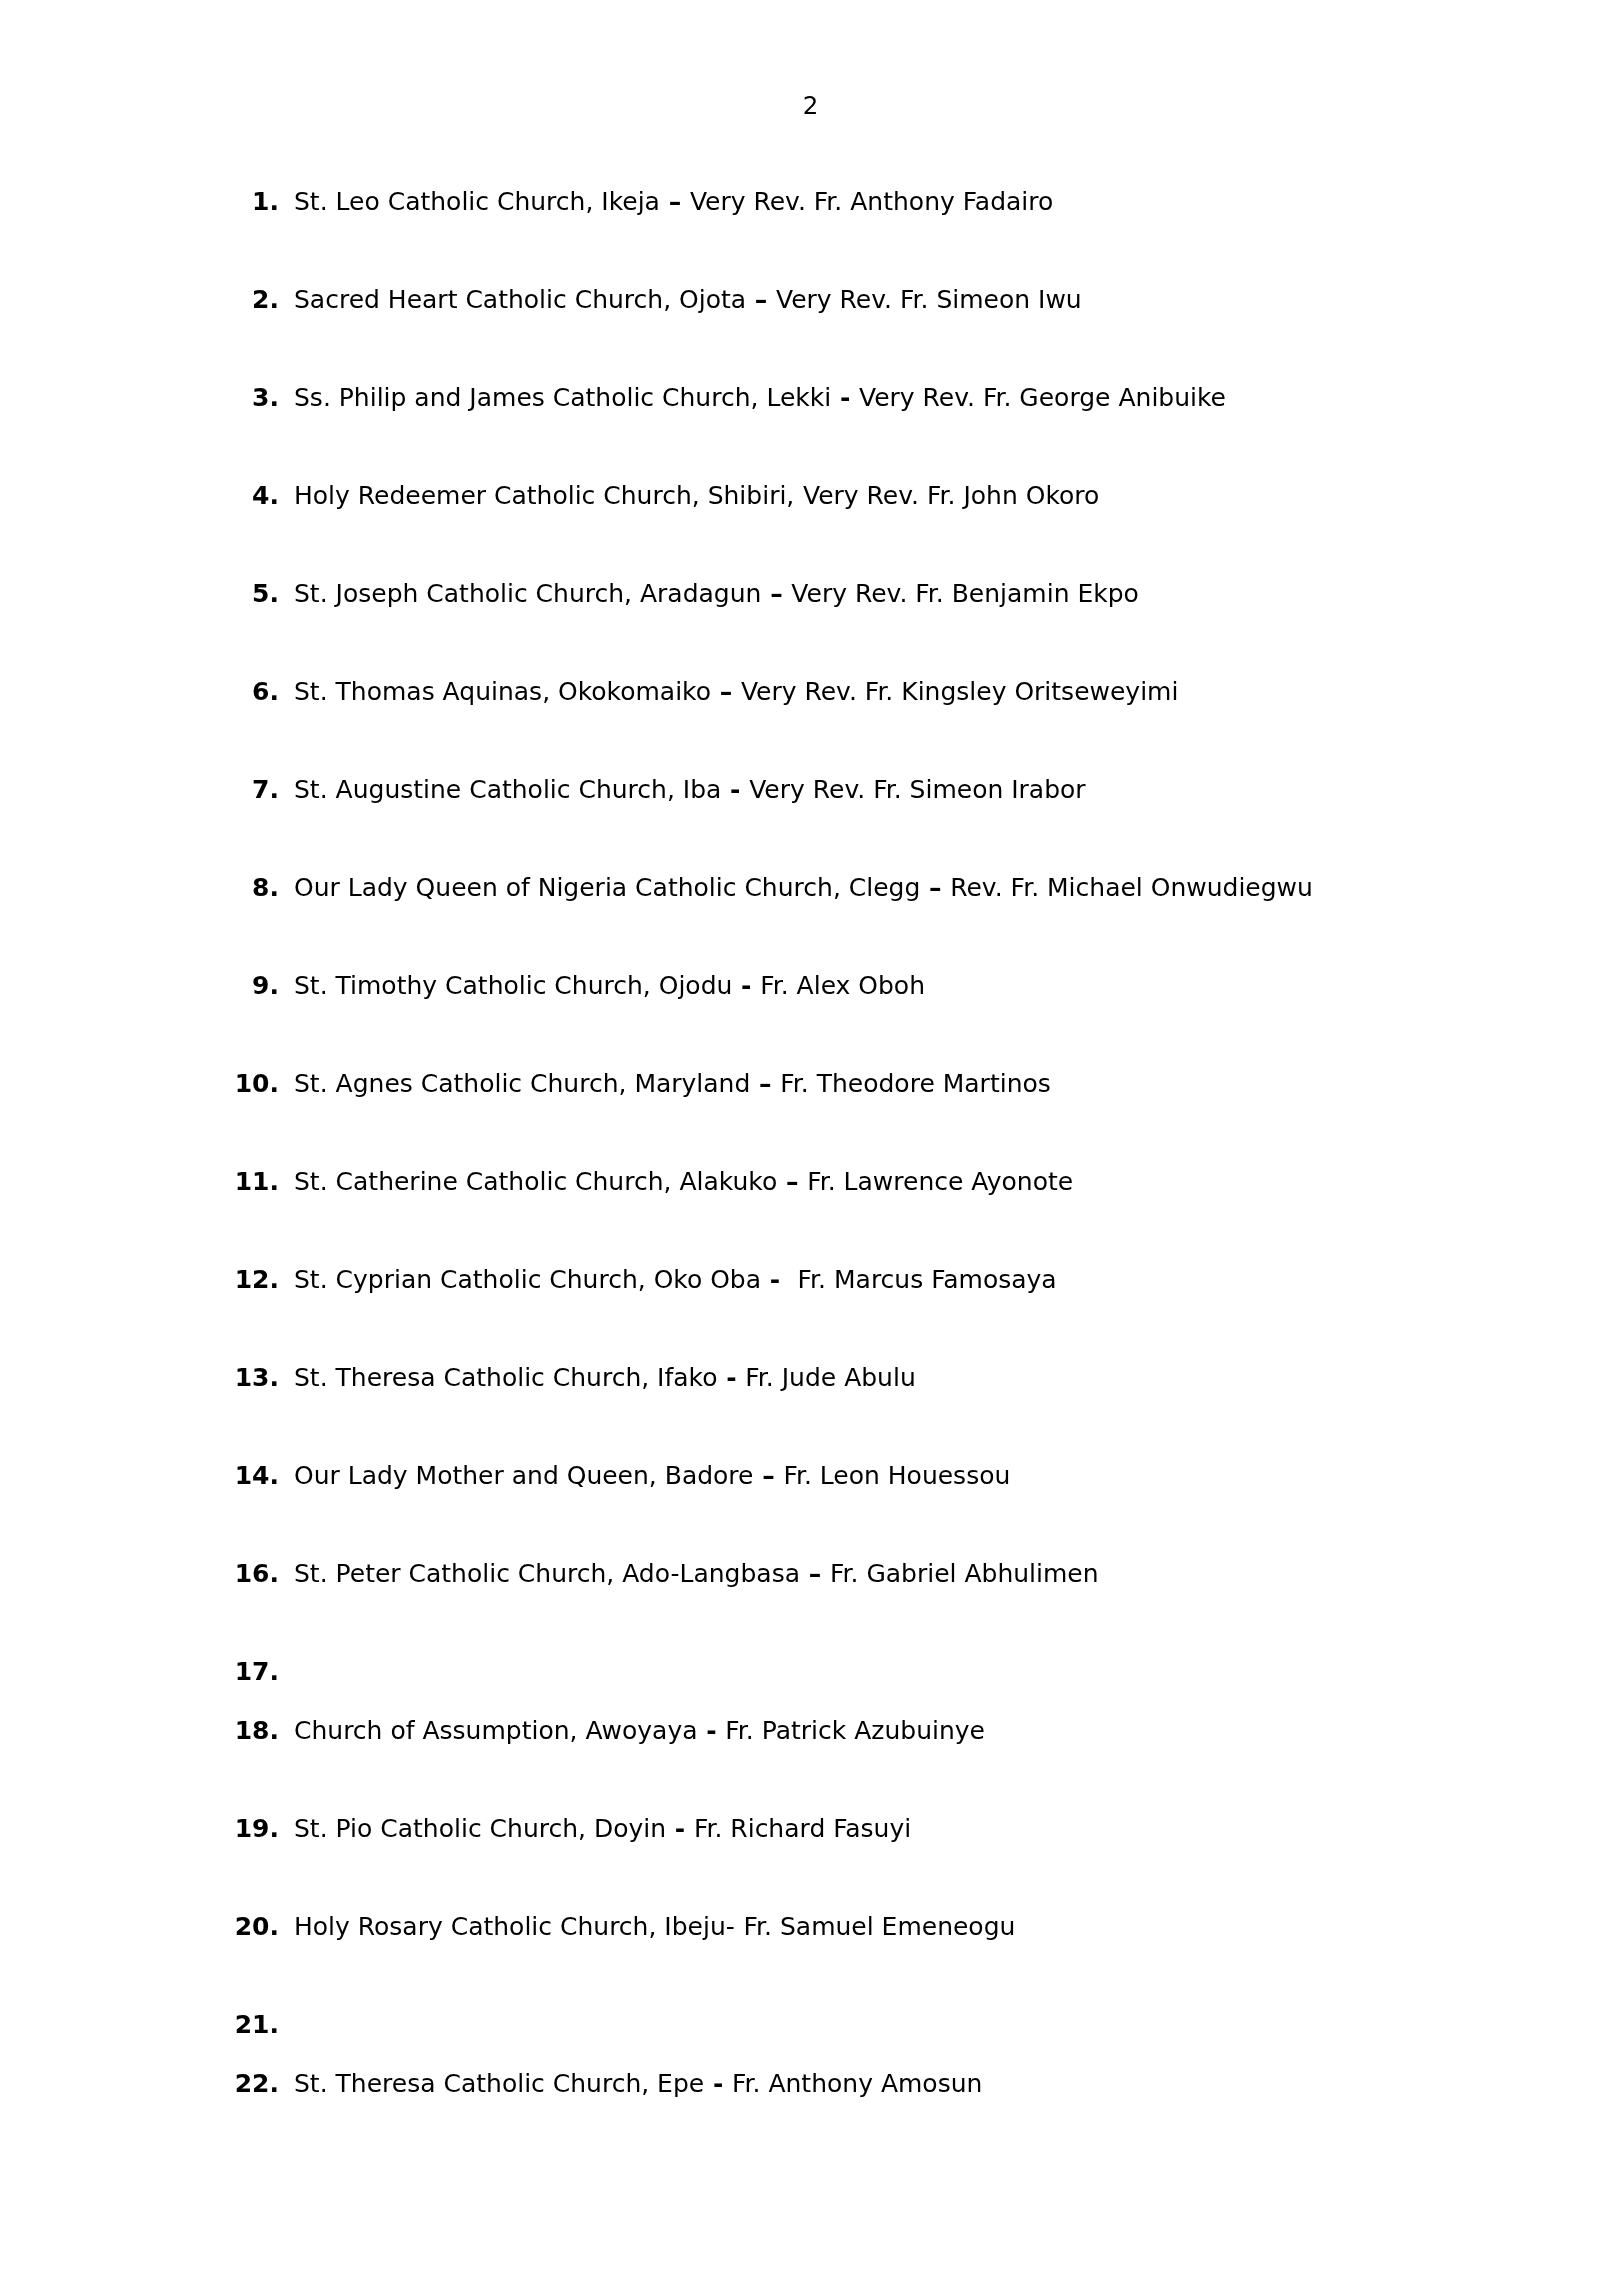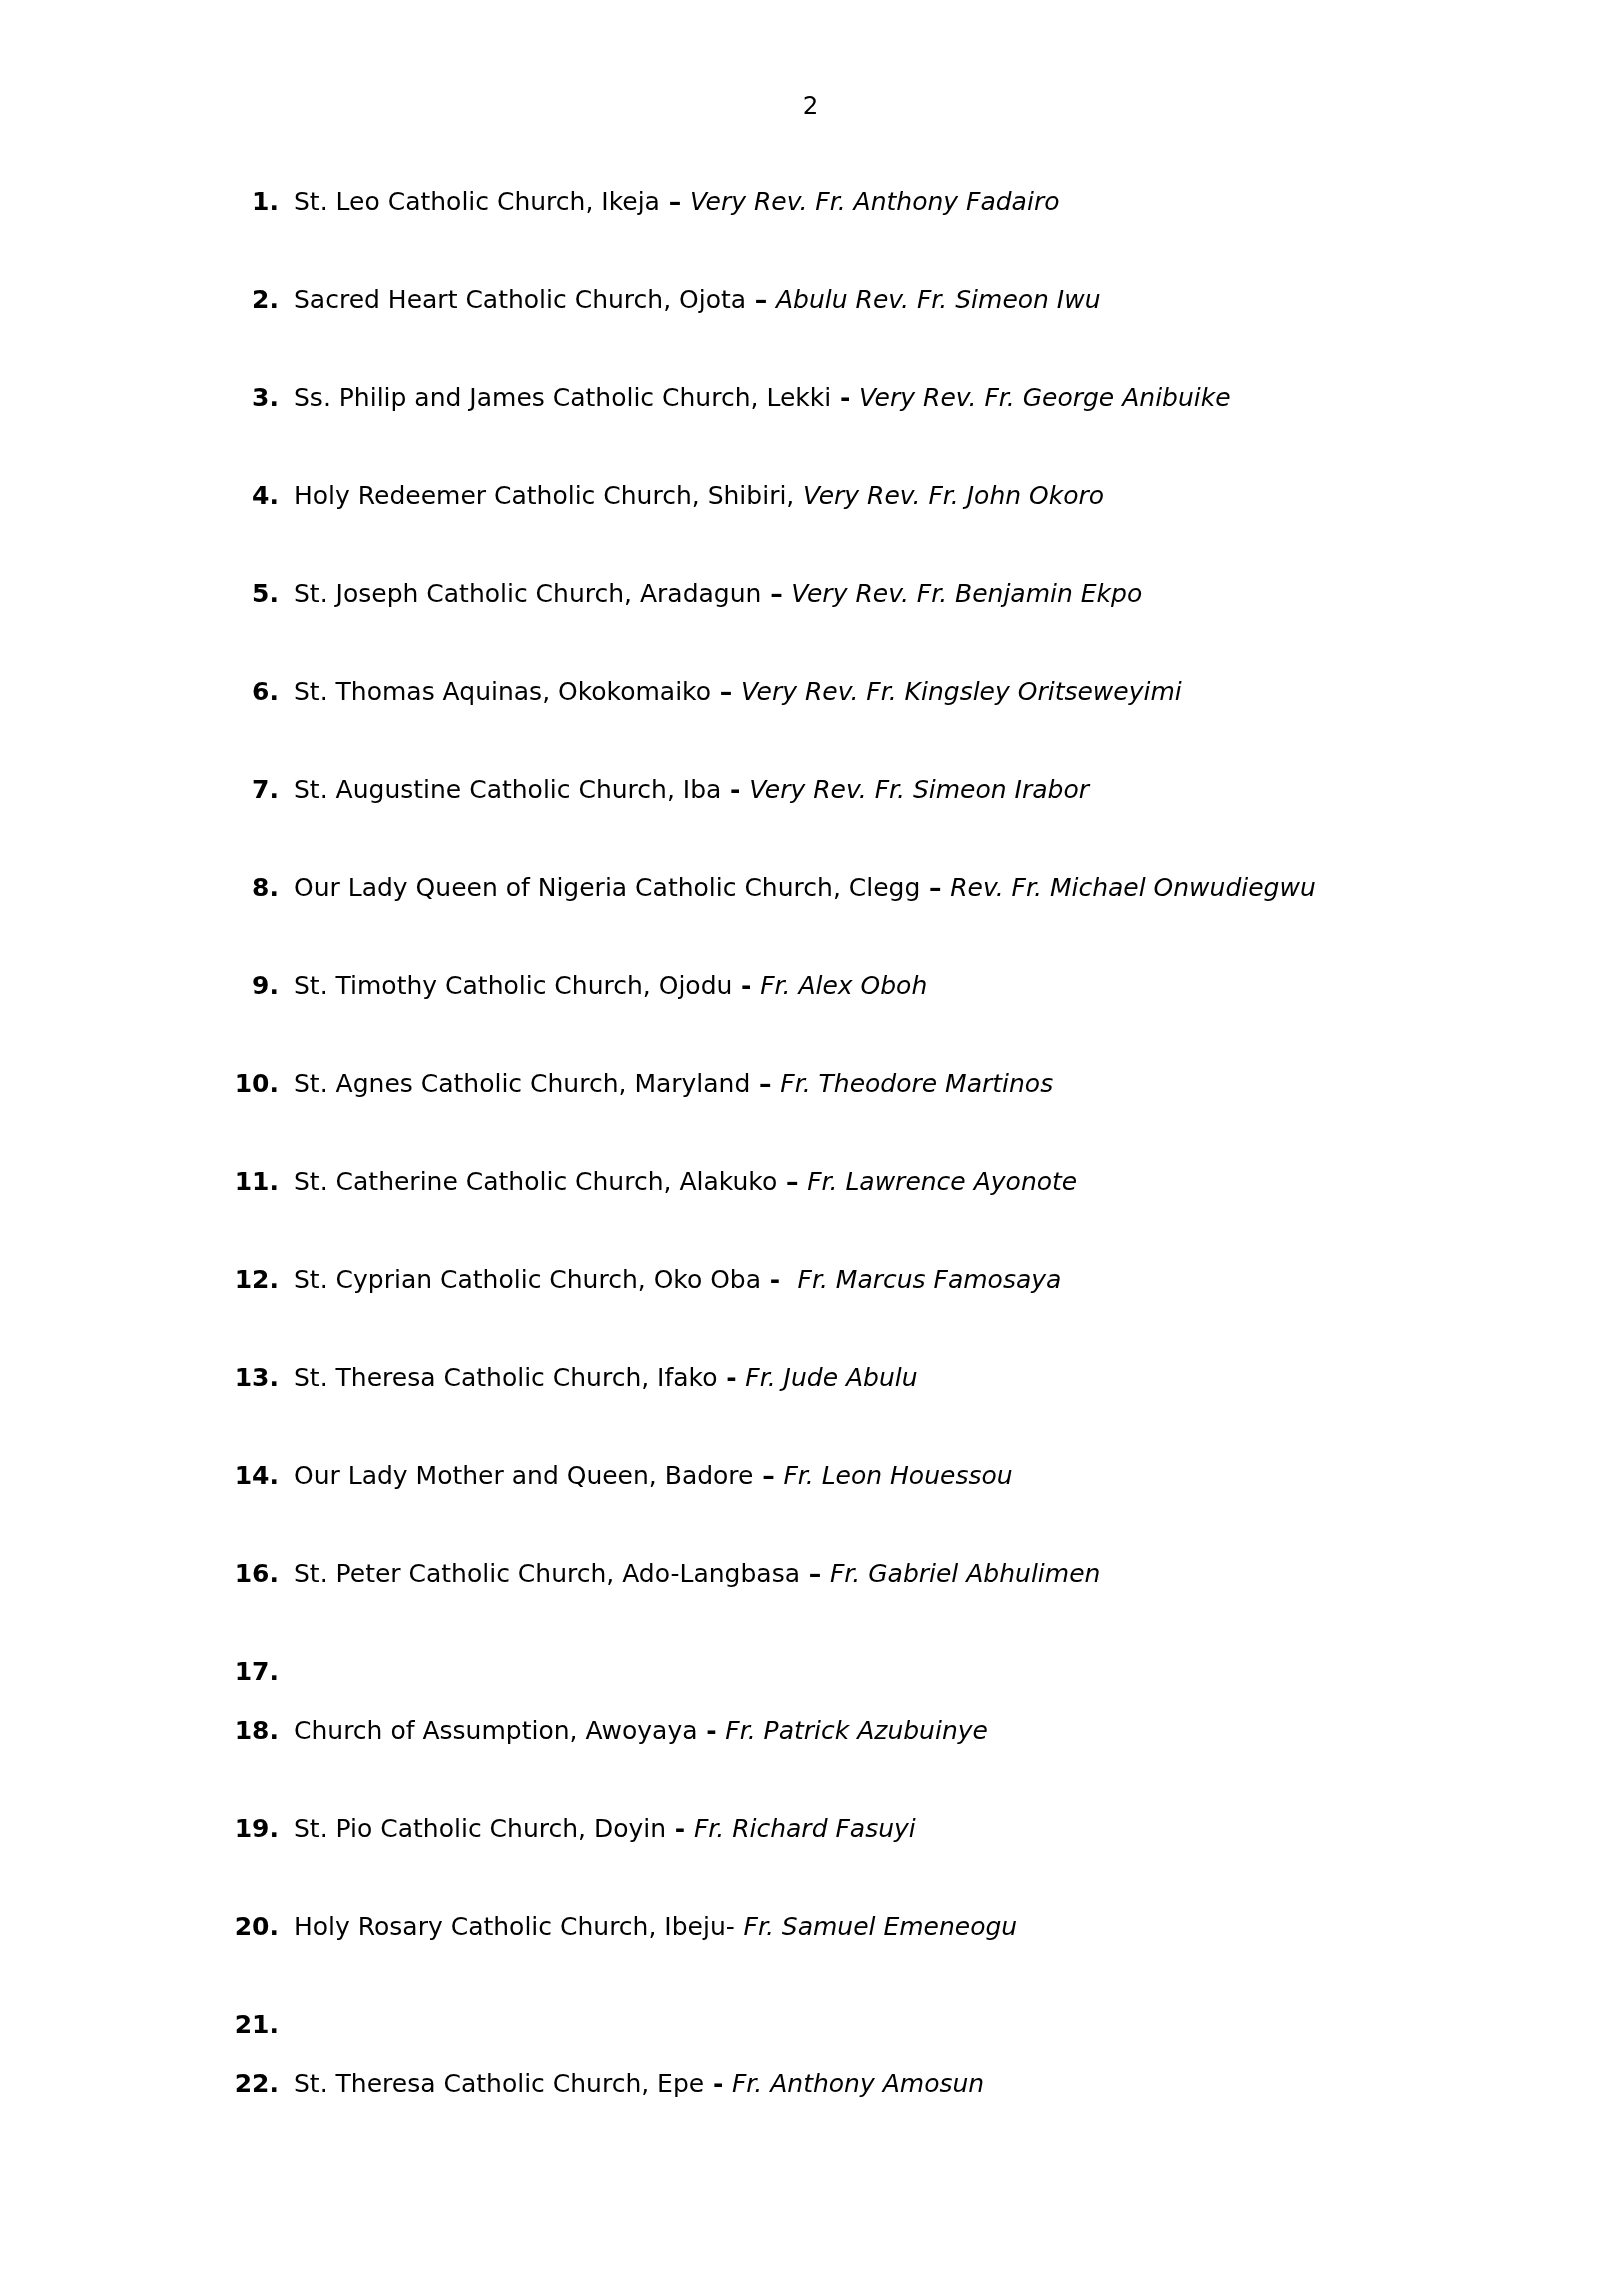--- a/index.html
+++ b/index.html
@@ -72,21 +72,20 @@
     font-weight: normal;
     white-space: pre-wrap;
   }
   .item-sep {
     font-weight: bold;
     white-space: pre-wrap;
   }
   .item-priest {
     font-weight: normal;
     white-space: pre-wrap;
-    font-style: italic;
   }
   
   .list-item::after {
     content: "";
     display: inline-block;
     width: 100%;
     height: 0;
   }
 </style>
 </head>
@@ -96,21 +95,21 @@
 
   <div class="page-number">2</div>
 
   <ol class="doc-list" id="parish-list">
       <li class="list-item">
         <span class="item-marker">1.</span>
         <span class="item-body"><span class="item-name">St. Leo Catholic Church, Ikeja</span><span class="item-sep"> – </span><span class="item-priest">Very Rev. Fr. Anthony Fadairo</span></span>
       </li>
       <li class="list-item">
         <span class="item-marker">2.</span>
-        <span class="item-body"><span class="item-name">Sacred Heart Catholic Church, Ojota</span><span class="item-sep"> – </span><span class="item-priest">Abulu Rev. Fr. Simeon Iwu</span></span>
+        <span class="item-body"><span class="item-name">Sacred Heart Catholic Church, Ojota</span><span class="item-sep"> – </span><span class="item-priest">Very Rev. Fr. Simeon Iwu</span></span>
       </li>
       <li class="list-item">
         <span class="item-marker">3.</span>
         <span class="item-body"><span class="item-name">Ss. Philip and James Catholic Church, Lekki</span><span class="item-sep"> - </span><span class="item-priest">Very Rev. Fr. George Anibuike</span></span>
       </li>
       <li class="list-item">
         <span class="item-marker">4.</span>
         <span class="item-body"><span class="item-name">Holy Redeemer Catholic Church, Shibiri,</span><span class="item-sep"> </span><span class="item-priest">Very Rev. Fr. John Okoro</span></span>
       </li>
       <li class="list-item">

